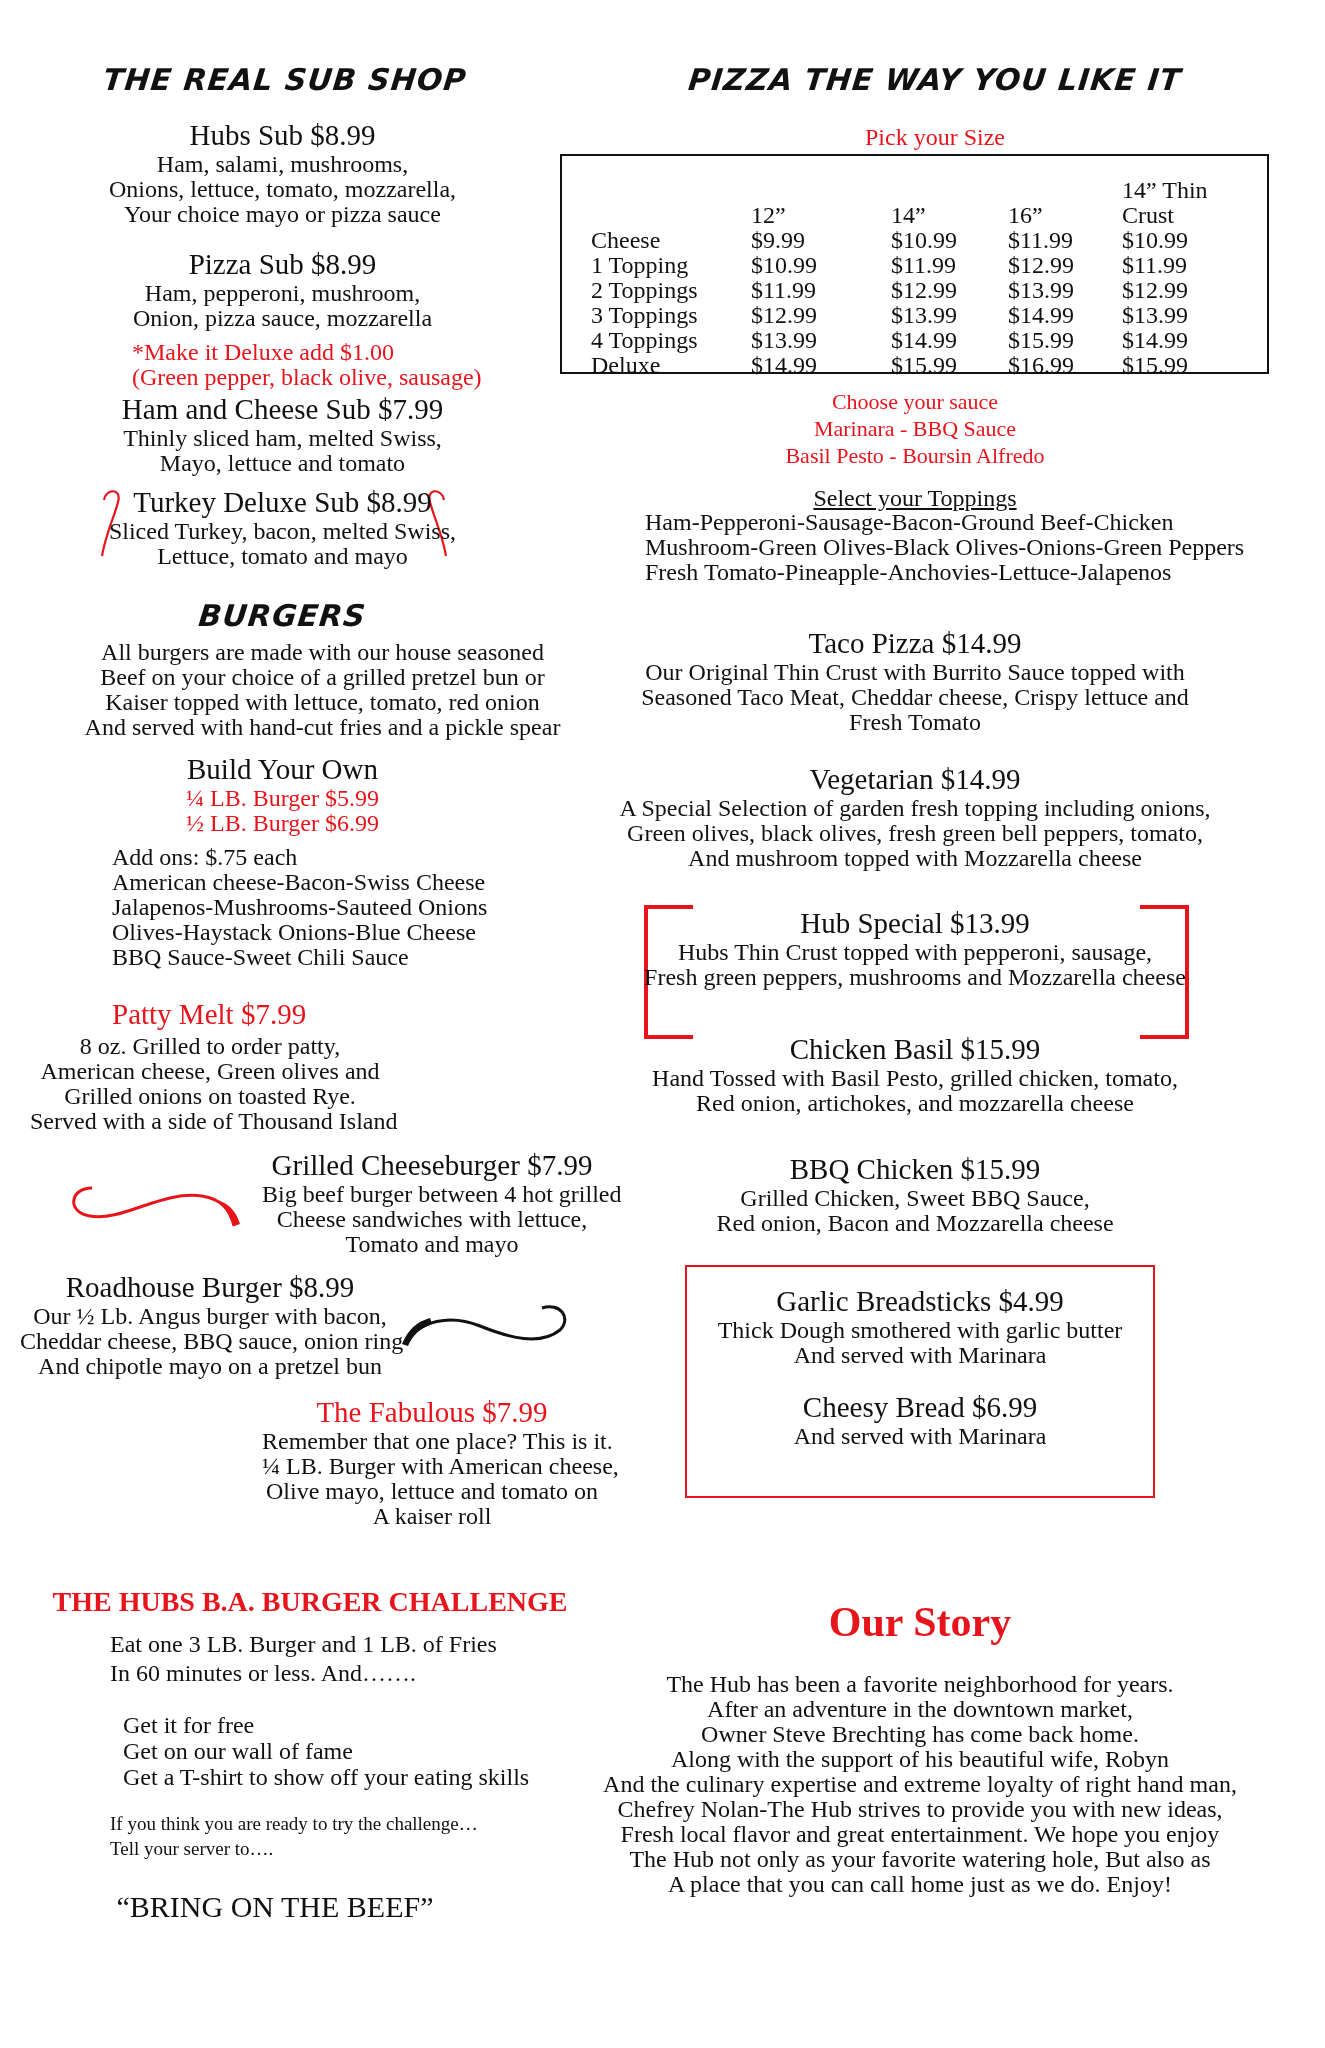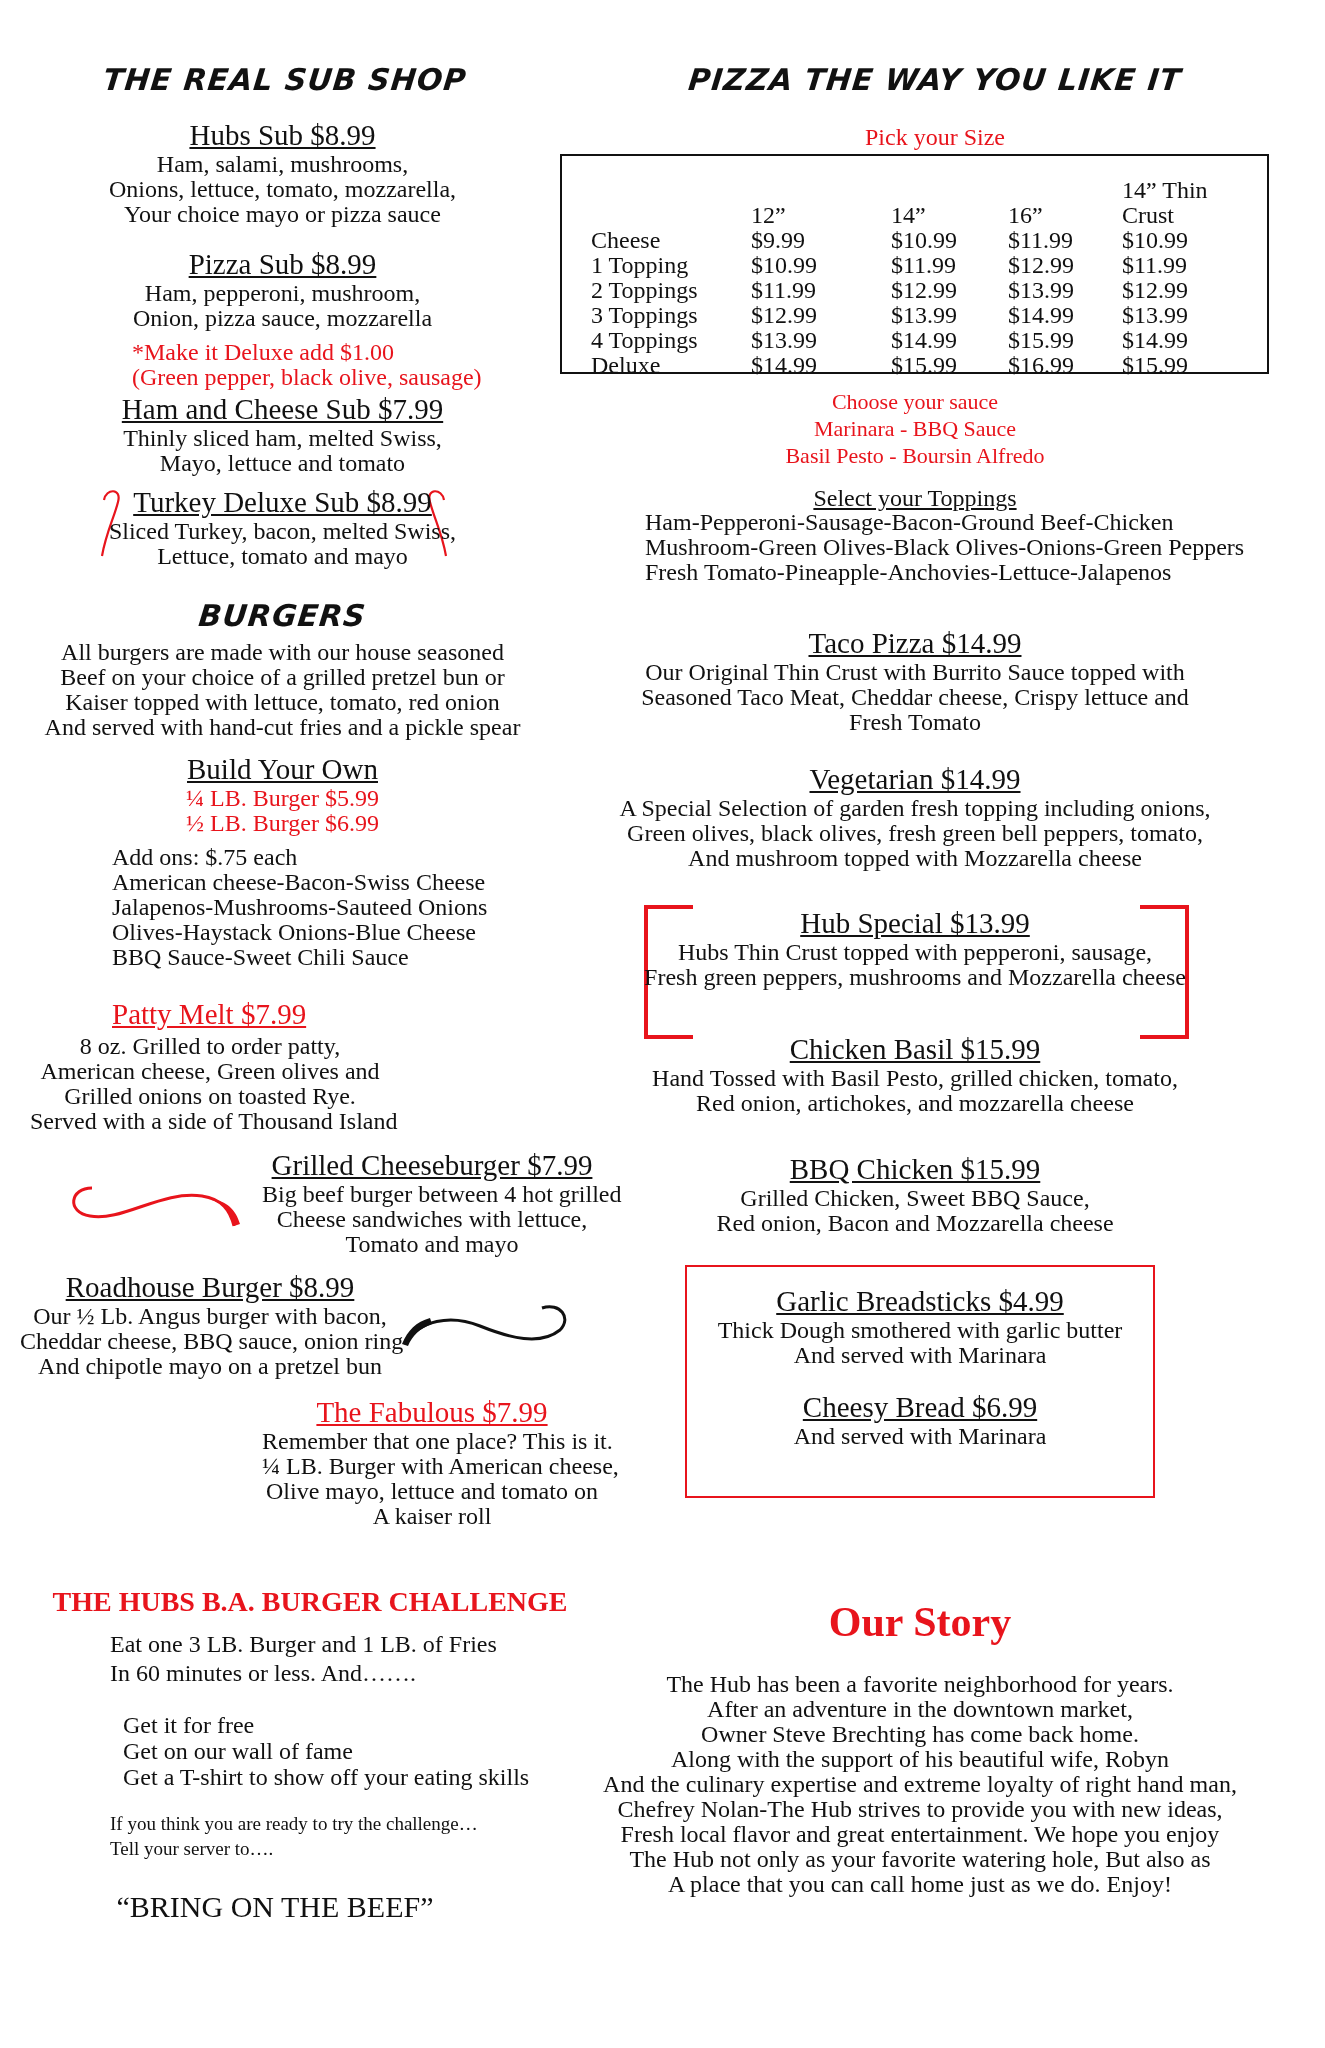--- a/index.html
+++ b/index.html
@@ -3,21 +3,21 @@
 <meta charset="utf-8">
 <style>
   html, body { margin: 0; padding: 0; background: #ffffff; }
   body { width: 1325px; height: 2048px; position: relative; overflow: hidden;
          font-family: "Liberation Serif", serif; color: #111111; }
   .abs { position: absolute; }
   .center { text-align: center; }
   .brush { font-family: "DejaVu Sans", sans-serif; font-weight: bold; font-style: italic;
            letter-spacing: 1px; transform: skewX(-6deg); }
   .red { color: #e8141c; }
-  .h-item { font-size: 29px; line-height: 34px; text-decoration: underline; }
+  .h-item { font-size: 29px; line-height: 34px; }
   .desc { font-size: 24px; line-height: 25px; }
   .line { display: block; white-space: nowrap; }
   table.size-table { border-collapse: collapse; font-size: 24px; }
   table.size-table td { padding: 0; height: 25px; line-height: 25px; vertical-align: bottom; }
   .bracket-l, .bracket-r { position: absolute; width: 45px; border-top: 4px solid #e8141c;
      border-bottom: 4px solid #e8141c; height: 126px; }
   .bracket-l { border-left: 4px solid #e8141c; }
   .bracket-r { border-right: 4px solid #e8141c; }
 </style>
 </head>
@@ -54,21 +54,21 @@
 <svg class="abs" style="left:424px;top:488px;" width="24" height="70" viewBox="0 0 24 70">
   <path d="M20 12 C18 0, 2 0, 6 14 C10 30, 18 45, 22 68" stroke="#e8141c" stroke-width="2.2" fill="none"></path>
 </svg>
 <div class="abs center" style="left:0;width:565px;top:485px;">
   <span class="line h-item">Turkey Deluxe Sub $8.99</span>
   <span class="line desc">Sliced Turkey, bacon, melted Swiss,</span>
   <span class="line desc">Lettuce, tomato and mayo</span>
 </div>
 
 <div class="abs center brush" style="left:0;width:565px;top:598px;font-size:30px;">BURGERS</div>
-<div class="abs center desc" style="left:0;width:565px;top:640px;">
+<div class="abs center desc" style="left:0;width:565px;top:640px;padding-left:40px;">
   <span class="line">All burgers are made with our house seasoned</span>
   <span class="line">Beef on your choice of a grilled pretzel bun or</span>
   <span class="line">Kaiser topped with lettuce, tomato, red onion</span>
   <span class="line">And served with hand-cut fries and a pickle spear</span>
 </div>
 
 <div class="abs center" style="left:0;width:565px;top:752px;">
   <span class="line h-item">Build Your Own</span>
   <span class="line desc red">¼ LB. Burger $5.99</span>
   <span class="line desc red">½ LB. Burger $6.99</span>

